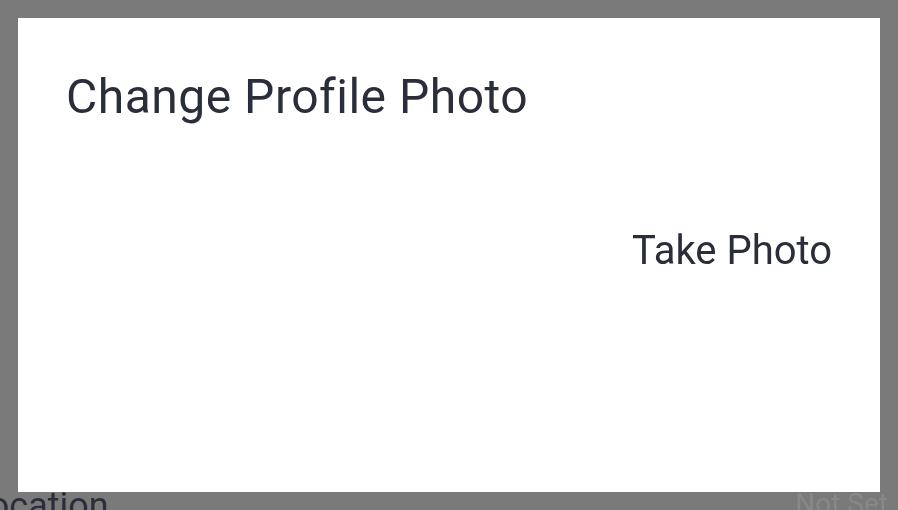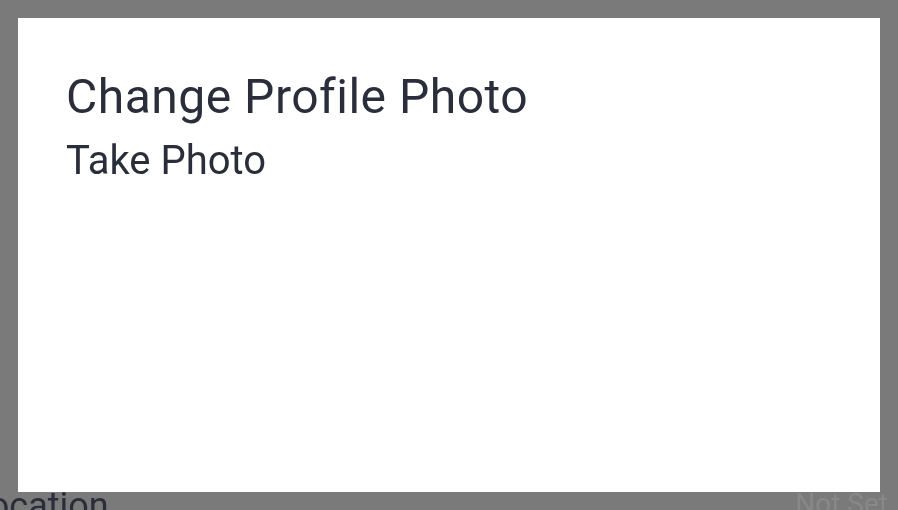--- a/index.html
+++ b/index.html
@@ -37,29 +37,31 @@
       top: 18px;
       right: 18px;
       bottom: 18px;
       background: #ffffff;
       padding: 50px 48px 30px 48px;
     }
     .dialog-title {
       font-size: 48px;
       font-weight: 400;
       color: #2a2e3a;
+      margin-bottom: 90px;
       letter-spacing: 0.5px;
     }
     .dialog-option {
       font-size: 40px;
       font-weight: 400;
       color: #2a2e3a;
       padding: 12px 0;
       margin-bottom: 60px;
       cursor: pointer;
+      text-align: right;
     }
     .highlighted {
       display: inline-block;
       border: 7px solid #ff3b1f;
       padding: 10px 18px 10px 14px;
       margin-left: -20px;
       margin-bottom: 0;
     }
   </style>
 </head>

